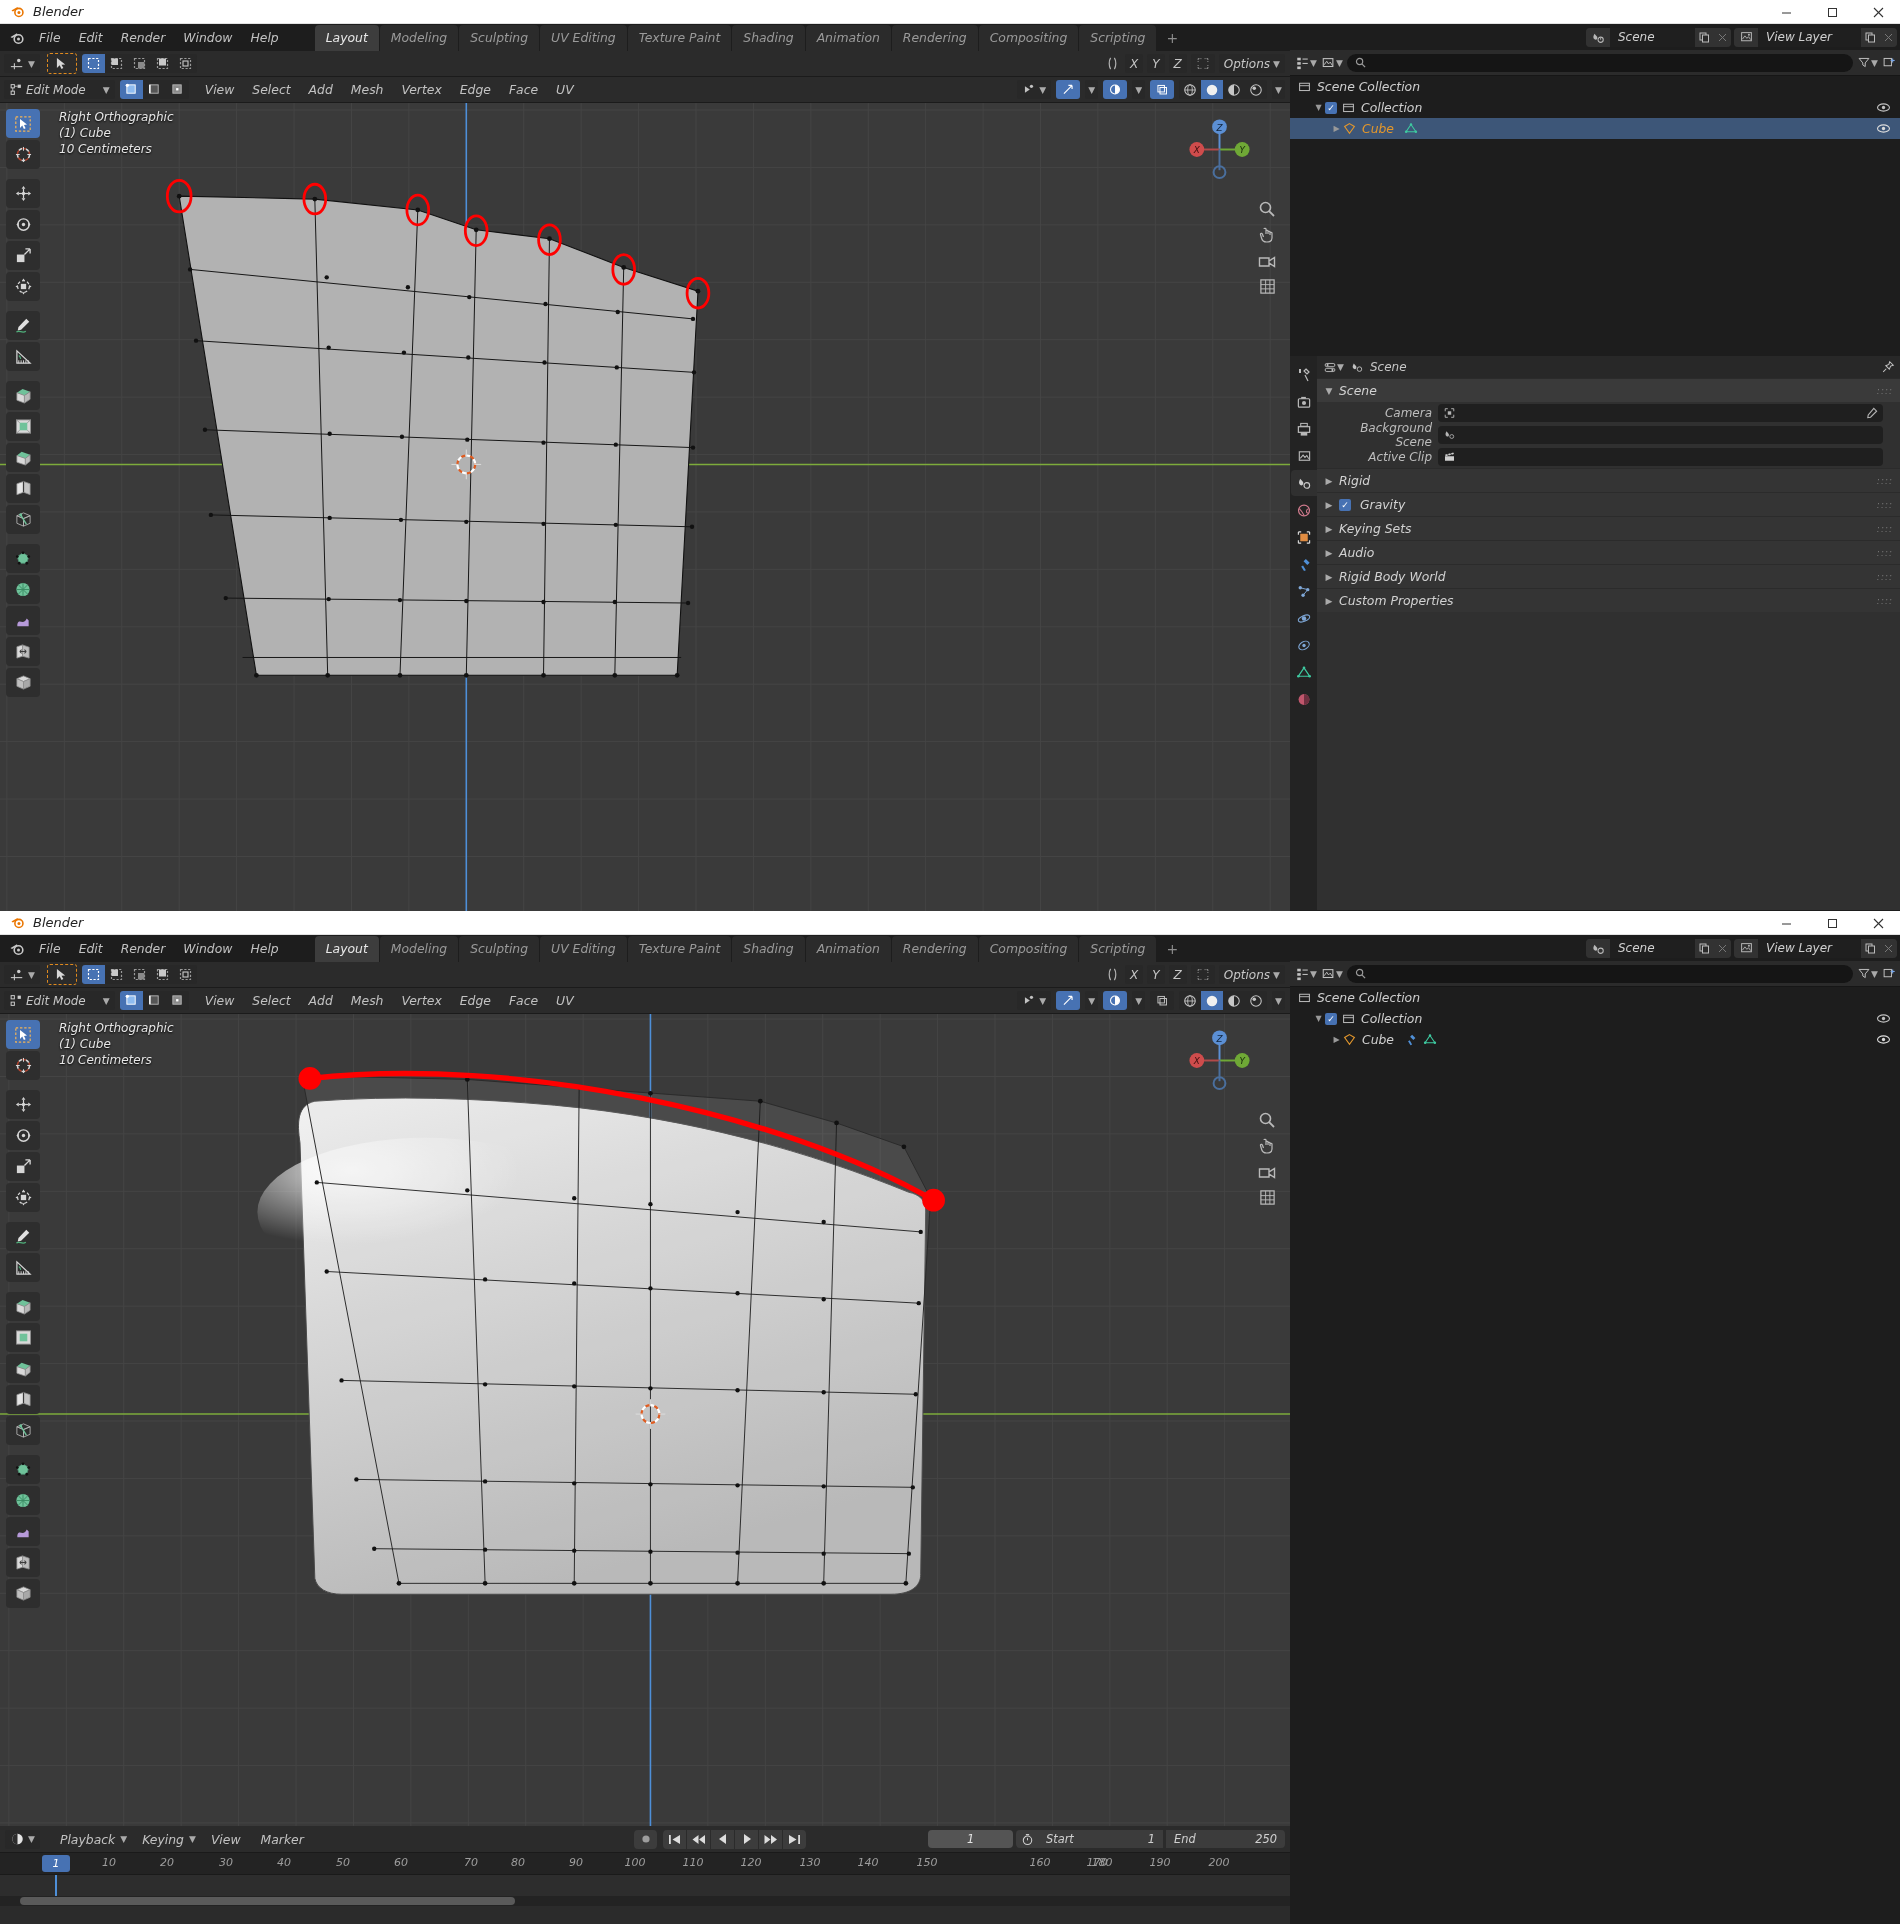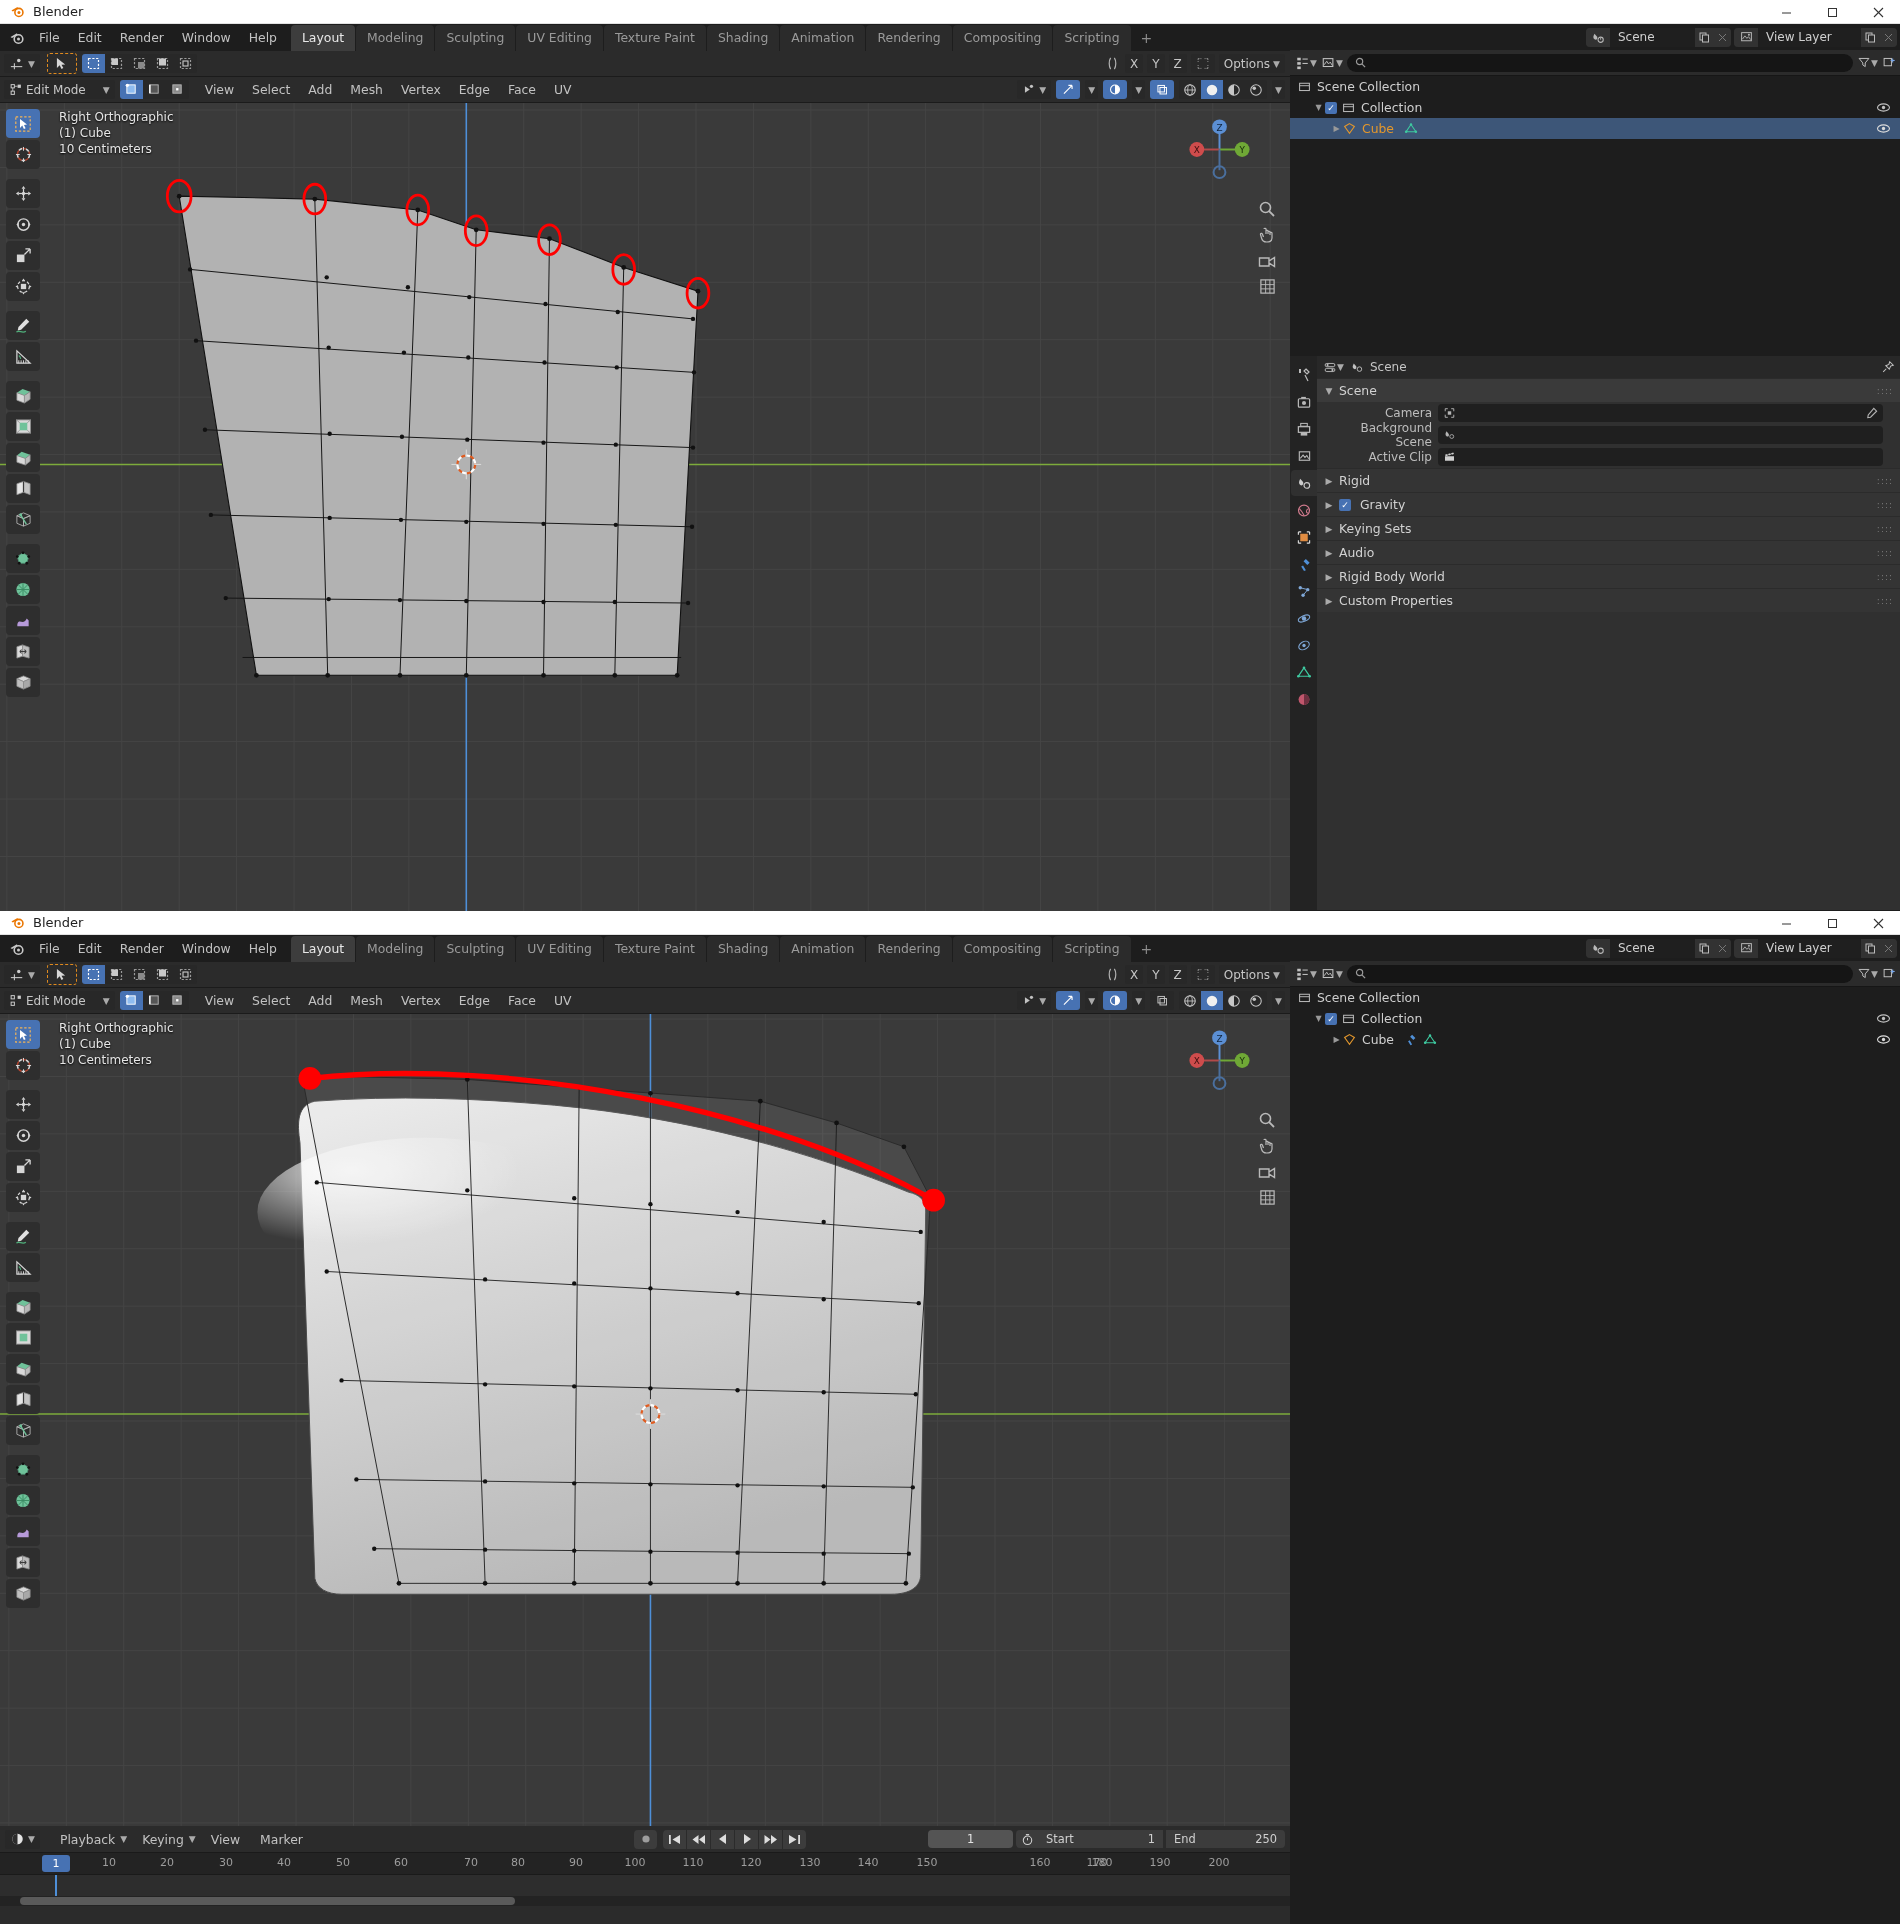--- a/index.html
+++ b/index.html
@@ -3,21 +3,21 @@
 <meta charset="utf-8">
 <style>
   * { box-sizing: border-box; margin:0; padding:0; }
   html,body{
     width:1901px; height:1925px; overflow:hidden;
     background:#1d1d1d;
     font-family:"DejaVu Sans", sans-serif;
     font-size:13px; color:#d4d4d4;
     -webkit-font-smoothing:antialiased;
   }
-  .win{ position:absolute; left:0; width:1901px; }
+  .win{ position:absolute; left:0; width:1901px;font-style:italic; }
   .win-a{ top:0; height:911px; }
   .win-b{ top:911px; height:1014px; }
 
   
   .titlebar{
     height:24px; background:#ffffff; color:#1a1a1a;
     display:flex; align-items:center; position:relative;
     font-size:13px; border-bottom:1px solid #e2e2e2;
   }
   .titlebar .tb-ico{ margin:0 8px 0 10px; display:flex; }
@@ -27,21 +27,21 @@
 
   
   .topbar{
     height:27px; background:#1d1d1d; display:flex; align-items:center;
     padding:0 4px; gap:0; position:relative;
   }
   .blender-logo{ width:26px; display:flex; align-items:center; justify-content:center; }
   .menu-item{
     padding:3px 9px; font-size:12.4px; color:#c2c2c2; border-radius:3px; white-space:nowrap;
   }
-  .wsp-tabs{ display:flex; align-items:flex-end; margin-left:5px; height:27px; }
+  .wsp-tabs{ display:flex; align-items:flex-end; margin-left:27px; height:27px; }
   .wsp-tab{
     padding:5px 11px 6px; font-size:12.4px; color:#9a9a9a; background:#2b2b2b;
     margin-right:1px; border-radius:4px 4px 0 0; white-space:nowrap;
   }
   .wsp-tab.active{ background:#3d3d3d; color:#e8e8e8; }
   .wsp-plus{ padding:5px 9px; color:#8c8c8c; font-size:14px; }
 
   .topbar-right{
     position:absolute; right:4px; top:0; height:27px; display:flex; align-items:center; gap:3px;
   }

